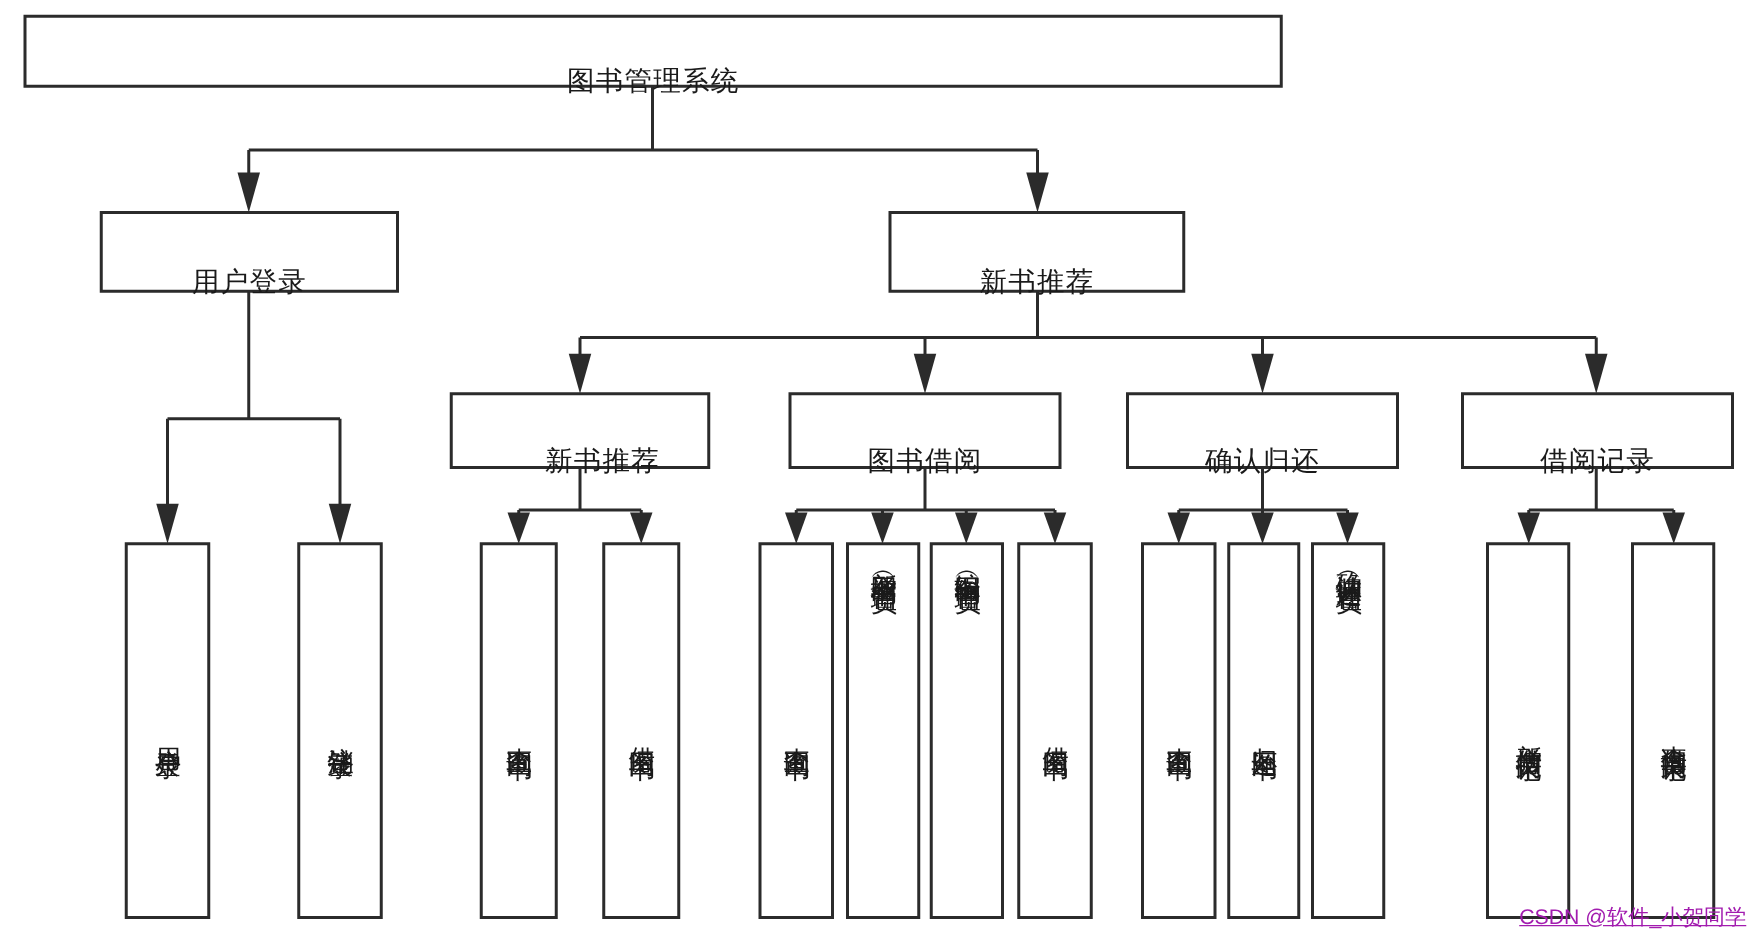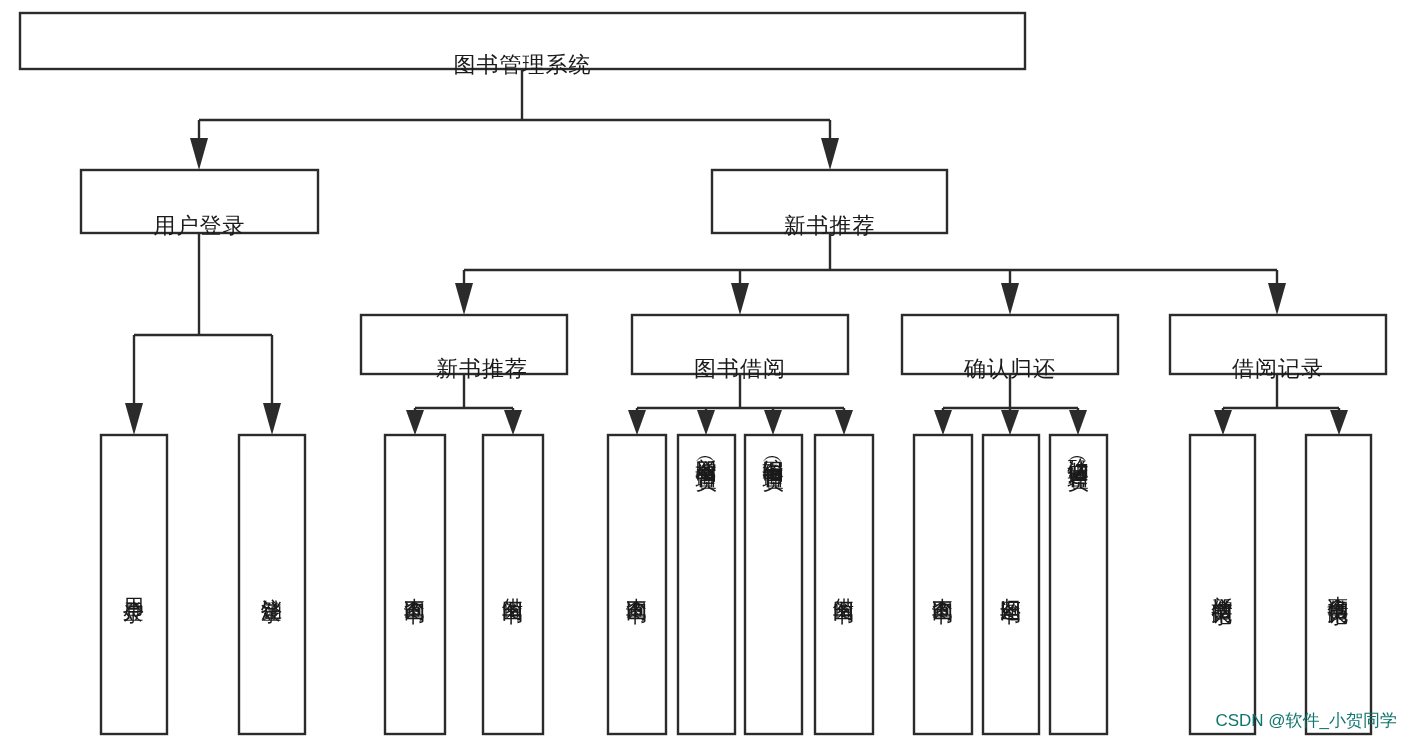--- a/index.html
+++ b/index.html
@@ -70,26 +70,27 @@
   .hlabel-text {
     font-family: "Liberation Sans", "DejaVu Sans", sans-serif;
     font-size: 22px;
     color: #1a1a1a;
     letter-spacing: 1px;
     white-space: nowrap;
   }
   #watermark {
     position: absolute;
     right: 8px;
-    bottom: 15px;
+    bottom: 2px;
     font-family: "Liberation Sans", "DejaVu Sans", sans-serif;
     font-size: 17px;
-    color: #0f766e;
+    color: #a21caf;
     white-space: nowrap;
     user-select: none;
+    text-decoration: underline;
   }
 </style>
 </head>
 <body>
 
 <div id="diagram-root">
 
   <svg class="diagram-canvas" viewBox="0 0 1405 747" xmlns="http://www.w3.org/2000/svg">
 
     <g>

